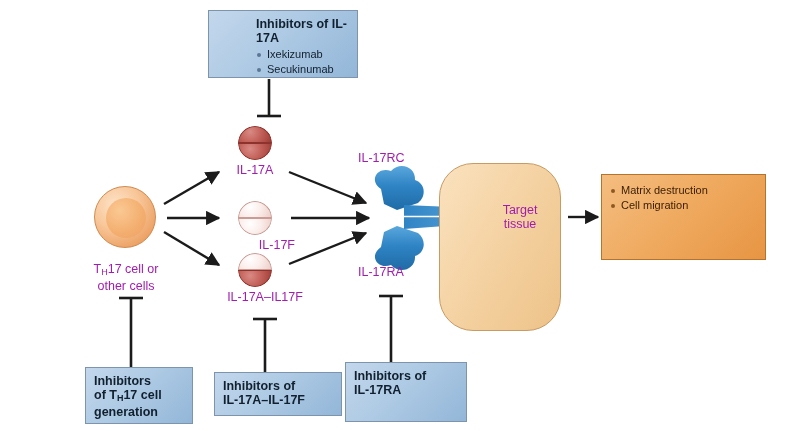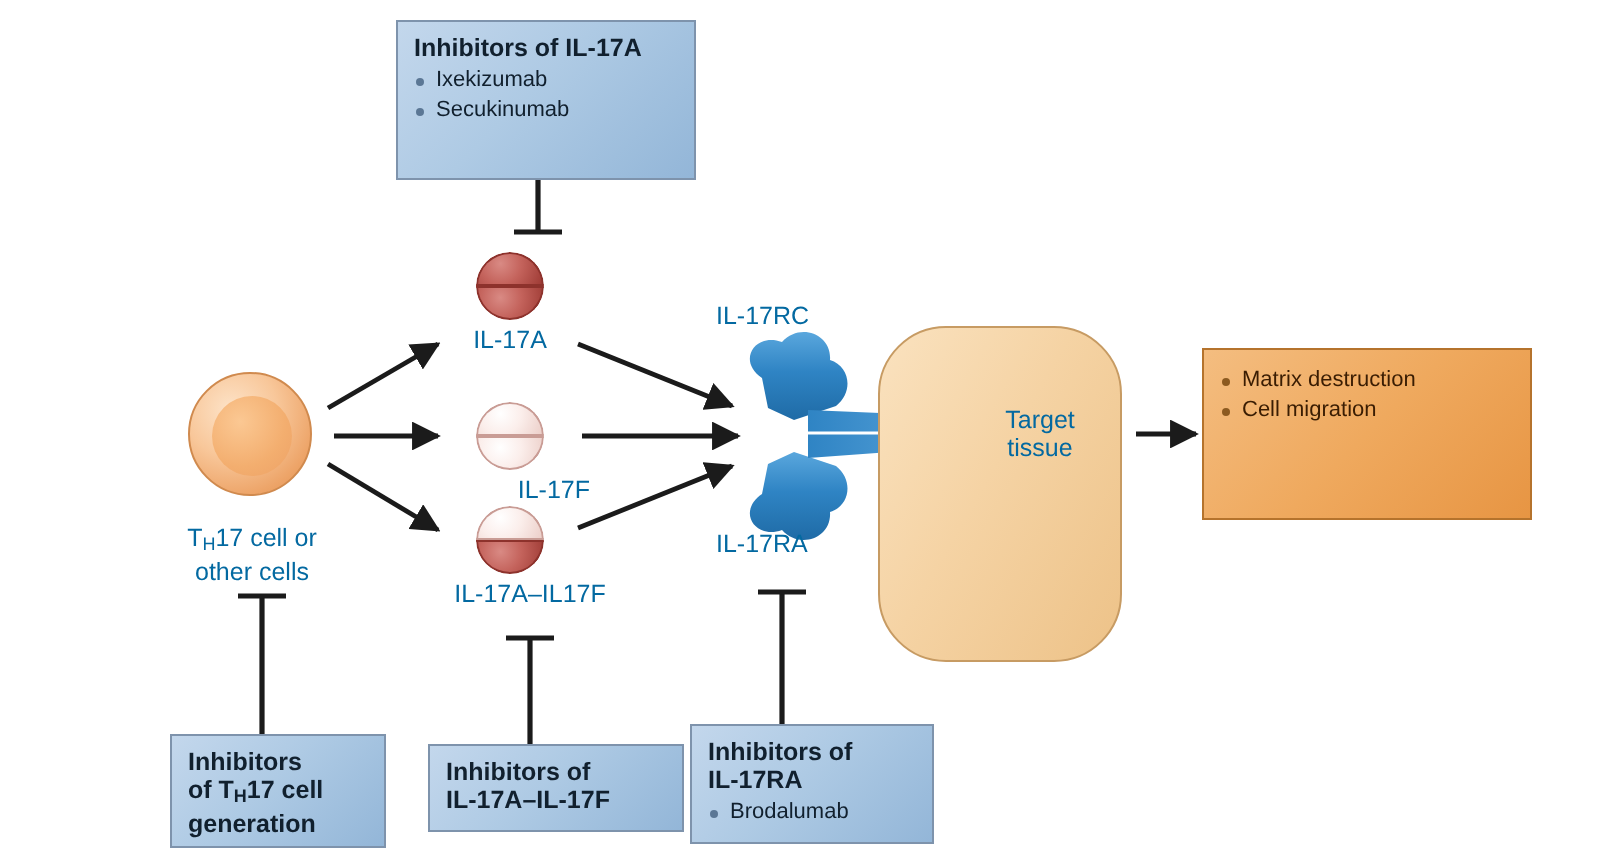--- a/index.html
+++ b/index.html
@@ -17,21 +17,21 @@
   .box.orange .box-title{color:#3a1d03;}
   .box-inner{padding:6px 8px 5px 8px;}
   .bullet-list{list-style:none;margin:2px 0 0 0;padding:0;}
   .bullet-list li{font-size:11px;line-height:15px;color:#11202e;
                   position:relative;padding-left:11px;}
   .bullet-list li:before{content:"";position:absolute;left:1px;top:6px;
                   width:4px;height:4px;border-radius:50%;background:#5b7795;}
   .box.orange .bullet-list li{color:#3a1d03;}
   .box.orange .bullet-list li:before{background:#8c5a20;}
 
-  .lbl{position:absolute;font-size:12.5px;line-height:14px;color:#0369a1;
+  .lbl{position:absolute;font-size:12.5px;line-height:14px;color:#a21caf;
        white-space:nowrap;}
   .lbl.center{text-align:center;}
   .sub{font-size:9px;vertical-align:-2px;}
 
   .cyto{position:absolute;width:34px;height:34px;border-radius:50%;
         box-sizing:border-box;overflow:hidden;}
   .cyto .half{position:absolute;left:0;width:34px;height:17px;box-sizing:border-box;}
   .cyto .top{top:0;border-radius:17px 17px 0 0;}
   .cyto .bot{bottom:0;border-radius:0 0 17px 17px;}
   .dark{background:radial-gradient(circle at 35% 32%,#d98a84 0%,#c4635c 45%,#9e3b35 100%);
@@ -148,21 +148,21 @@
 
   <div class="box orange" style="left:601px;top:174px;width:165px;height:86px;">
     <div class="box-inner">
       <ul class="bullet-list">
         <li>Matrix destruction</li>
         <li>Cell migration</li>
       </ul>
     </div>
   </div>
 
-  <div class="box blue" style="left:198px;top:10px;width:150px;height:80px;">
+  <div class="box blue" style="left:208px;top:10px;width:150px;height:68px;padding-left:39px;">
     <div class="box-inner">
       <div class="box-title">Inhibitors of IL-17A</div>
       <ul class="bullet-list">
         <li>Ixekizumab</li>
         <li>Secukinumab</li>
       </ul>
     </div>
   </div>
 
   <div class="box blue" style="left:85px;top:367px;width:108px;height:57px;">
@@ -183,19 +183,16 @@
       </div>
     </div>
   </div>
 
   <div class="box blue" style="left:345px;top:362px;width:122px;height:60px;">
     <div class="box-inner">
       <div class="box-title">
         <span>Inhibitors of</span><br>
         <span>IL-17RA</span>
       </div>
-      <ul class="bullet-list">
-        <li>Brodalumab</li>
-      </ul>
     </div>
   </div>
 
 </div>
 
 </body></html>

